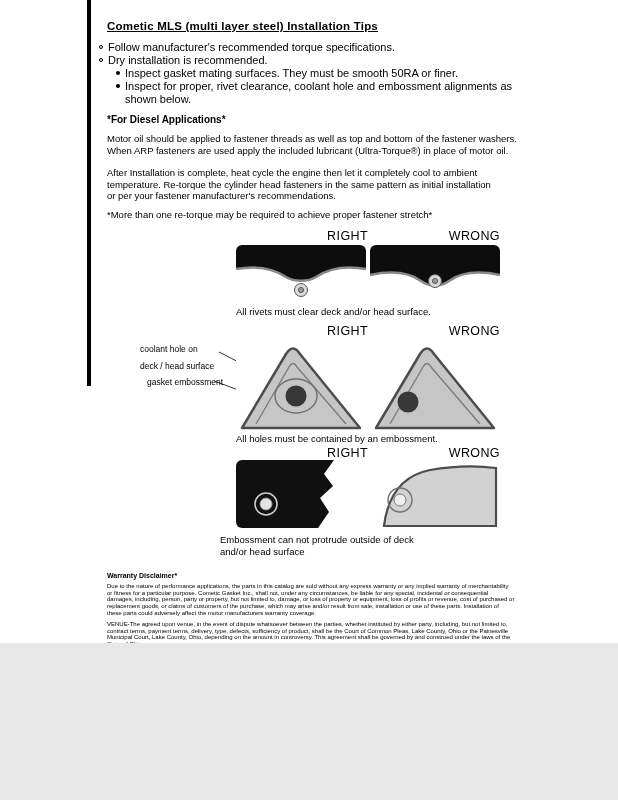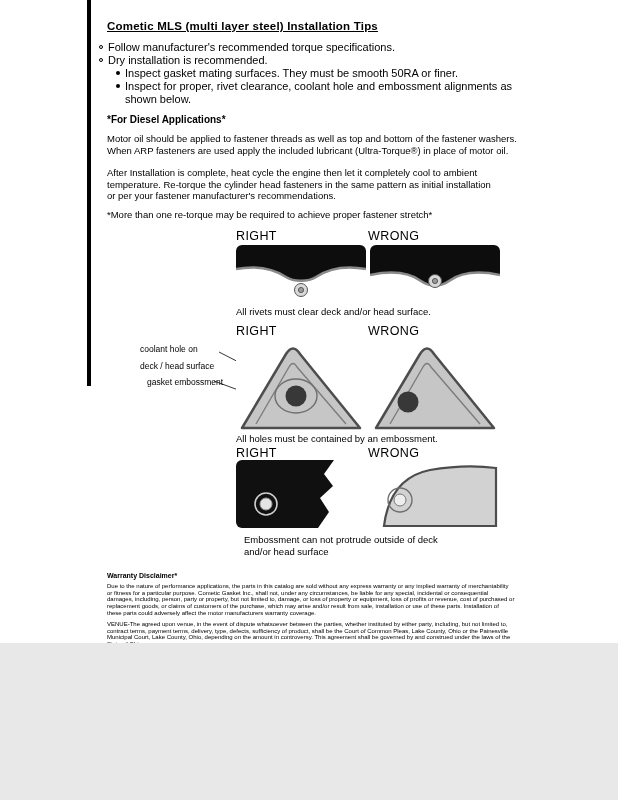--- a/index.html
+++ b/index.html
@@ -14,21 +14,21 @@
   .black-bar { background:#000; }
   .title { font-size:11.5px; font-weight:bold; text-decoration:underline; letter-spacing:0.2px; }
   .bullets { width:430px; }
   .bullet-row { display:flex; align-items:flex-start; font-size:11px; line-height:13px; }
   .b-marker { flex:0 0 auto; width:4px; height:4px; border:1px solid #000; border-radius:50%; margin:4px 5px 0 0; }
   .sb-marker { flex:0 0 auto; width:4px; height:4px; background:#000; border-radius:50%; margin:4px 5px 0 0; }
   .sub { margin-left:17px; }
   .h2 { font-size:10px; font-weight:bold; }
   .para { font-size:9.5px; line-height:11.5px; white-space:pre-line; }
   .fig-labels { display:flex; width:264px; font-size:12.5px; letter-spacing:0.4px; }
-  .fig-labels span { flex:1; text-align:left; }
+  .fig-labels span { flex:1; text-align:right; }
   .fig-row { display:flex; gap:4px; }
   .fig-row svg { display:block; background:#fff; }
   .rounded { border-radius:6px; overflow:hidden; }
   .caption { font-size:9.5px; line-height:11.5px; white-space:pre-line; }
   .side-label { font-size:8.5px; line-height:17px; white-space:pre-line; }
   .disc-head { font-size:7px; font-weight:bold; }
   .disc { width:408px; font-size:6px; line-height:6.7px; }
   .disc .disc-p { margin-bottom:4.5px; }
   .footer-code { font-size:13.5px; letter-spacing:0.3px; }
 </style>
@@ -133,21 +133,21 @@
       <circle cx="30" cy="44" r="11" fill="none" stroke="#cfcfcf" stroke-width="1.6"></circle>
       <circle cx="30" cy="44" r="6" fill="#e3e3e3" stroke="#9a9a9a" stroke-width="1"></circle>
     </svg>
     <svg class="rounded" width="130" height="68" viewBox="0 0 130 68">
       <rect width="130" height="68" fill="#ffffff"></rect>
       <path d="M14,66 Q20,18 60,10 Q95,4 126,8 L126,66 Z" fill="#d2d2d2" stroke="#4d4d4d" stroke-width="2.2"></path>
       <circle cx="30" cy="40" r="12" fill="none" stroke="#6f6f6f" stroke-width="1.4"></circle>
       <circle cx="30" cy="40" r="6" fill="#eeeeee" stroke="#777" stroke-width="1"></circle>
     </svg>
   </div>
-  <div class="abs caption" style="left:244px; top:534px; width:240px;">Embossment can not protrude outside of deck
+  <div class="abs caption" style="left:220px; top:534px; width:240px;">Embossment can not protrude outside of deck
 and/or head surface</div>
 
   <div class="abs disc-head" style="left:107px; top:572px;">Warranty Disclaimer*</div>
   <div class="abs disc" style="left:107px; top:583px;">
       <div class="disc-p">Due to the nature of performance applications, the parts in this catalog are sold without any express warranty or any implied warranty of merchantability or fitness for a particular purpose.  Cometic Gasket Inc., shall not, under any circumstances, be liable for any special, incidental or consequential damages, including, person, party or property, but not limited to, damage, or loss of property or equipment, loss of profits or revenue, cost of purchased or replacement goods, or claims of customers of the purchase, which may arise and/or result from sale, installation or use of these parts.  Installation of these parts could adversely affect the motor manufacturers warranty coverage.</div>
       <div class="disc-p">VENUE-The agreed upon venue, in the event of dispute whatsoever between the parties, whether instituted by either party, including, but not limited to, contract terms, payment terms, delivery, type, defects, sufficiency of product, shall be the Court of Common Pleas, Lake County, Ohio or the Painesville Municipal Court, Lake County, Ohio, depending on the amount in controversy. This agreement shall be governed by and construed under the laws of the State of Ohio.</div>
       <div class="disc-p">All prices and terms are subject to change without notice.</div>
       <div class="disc-p">Terms COD- Secured with a completed dealer/jobber application on File, COD-Company check with a current credit card number on file.  Open accounts may be established by well rated firms.  A credit application is available upon request.  Open accounts are due payable Net 30 days from date of invoice.  No statement will be sent.  If an account becomes 60 or more days past due, it is subject to being placed on credit hold.  No orders will be shipped or new orders accepted until past due balance is paid.  If an account becomes 90 or more days past due, it is subject to being placed for collections.  All costs of collection are the responsibility of the customer, including attorney fees, court costs, and other expenses of litigation.</div>
       <div class="disc-p">Returns- Authorized (RGA) must be obtained in advance on all returns.  A packing slip or invoice number must accompany the merchandise.  No returns after 30 days from invoice date.  All returns are subject to a 25% restocking charge.  All custom designed and custom manufactured gaskets are non-returnable.</div>
       <div class="disc-p">Only catalog parts are returnable.</div>

